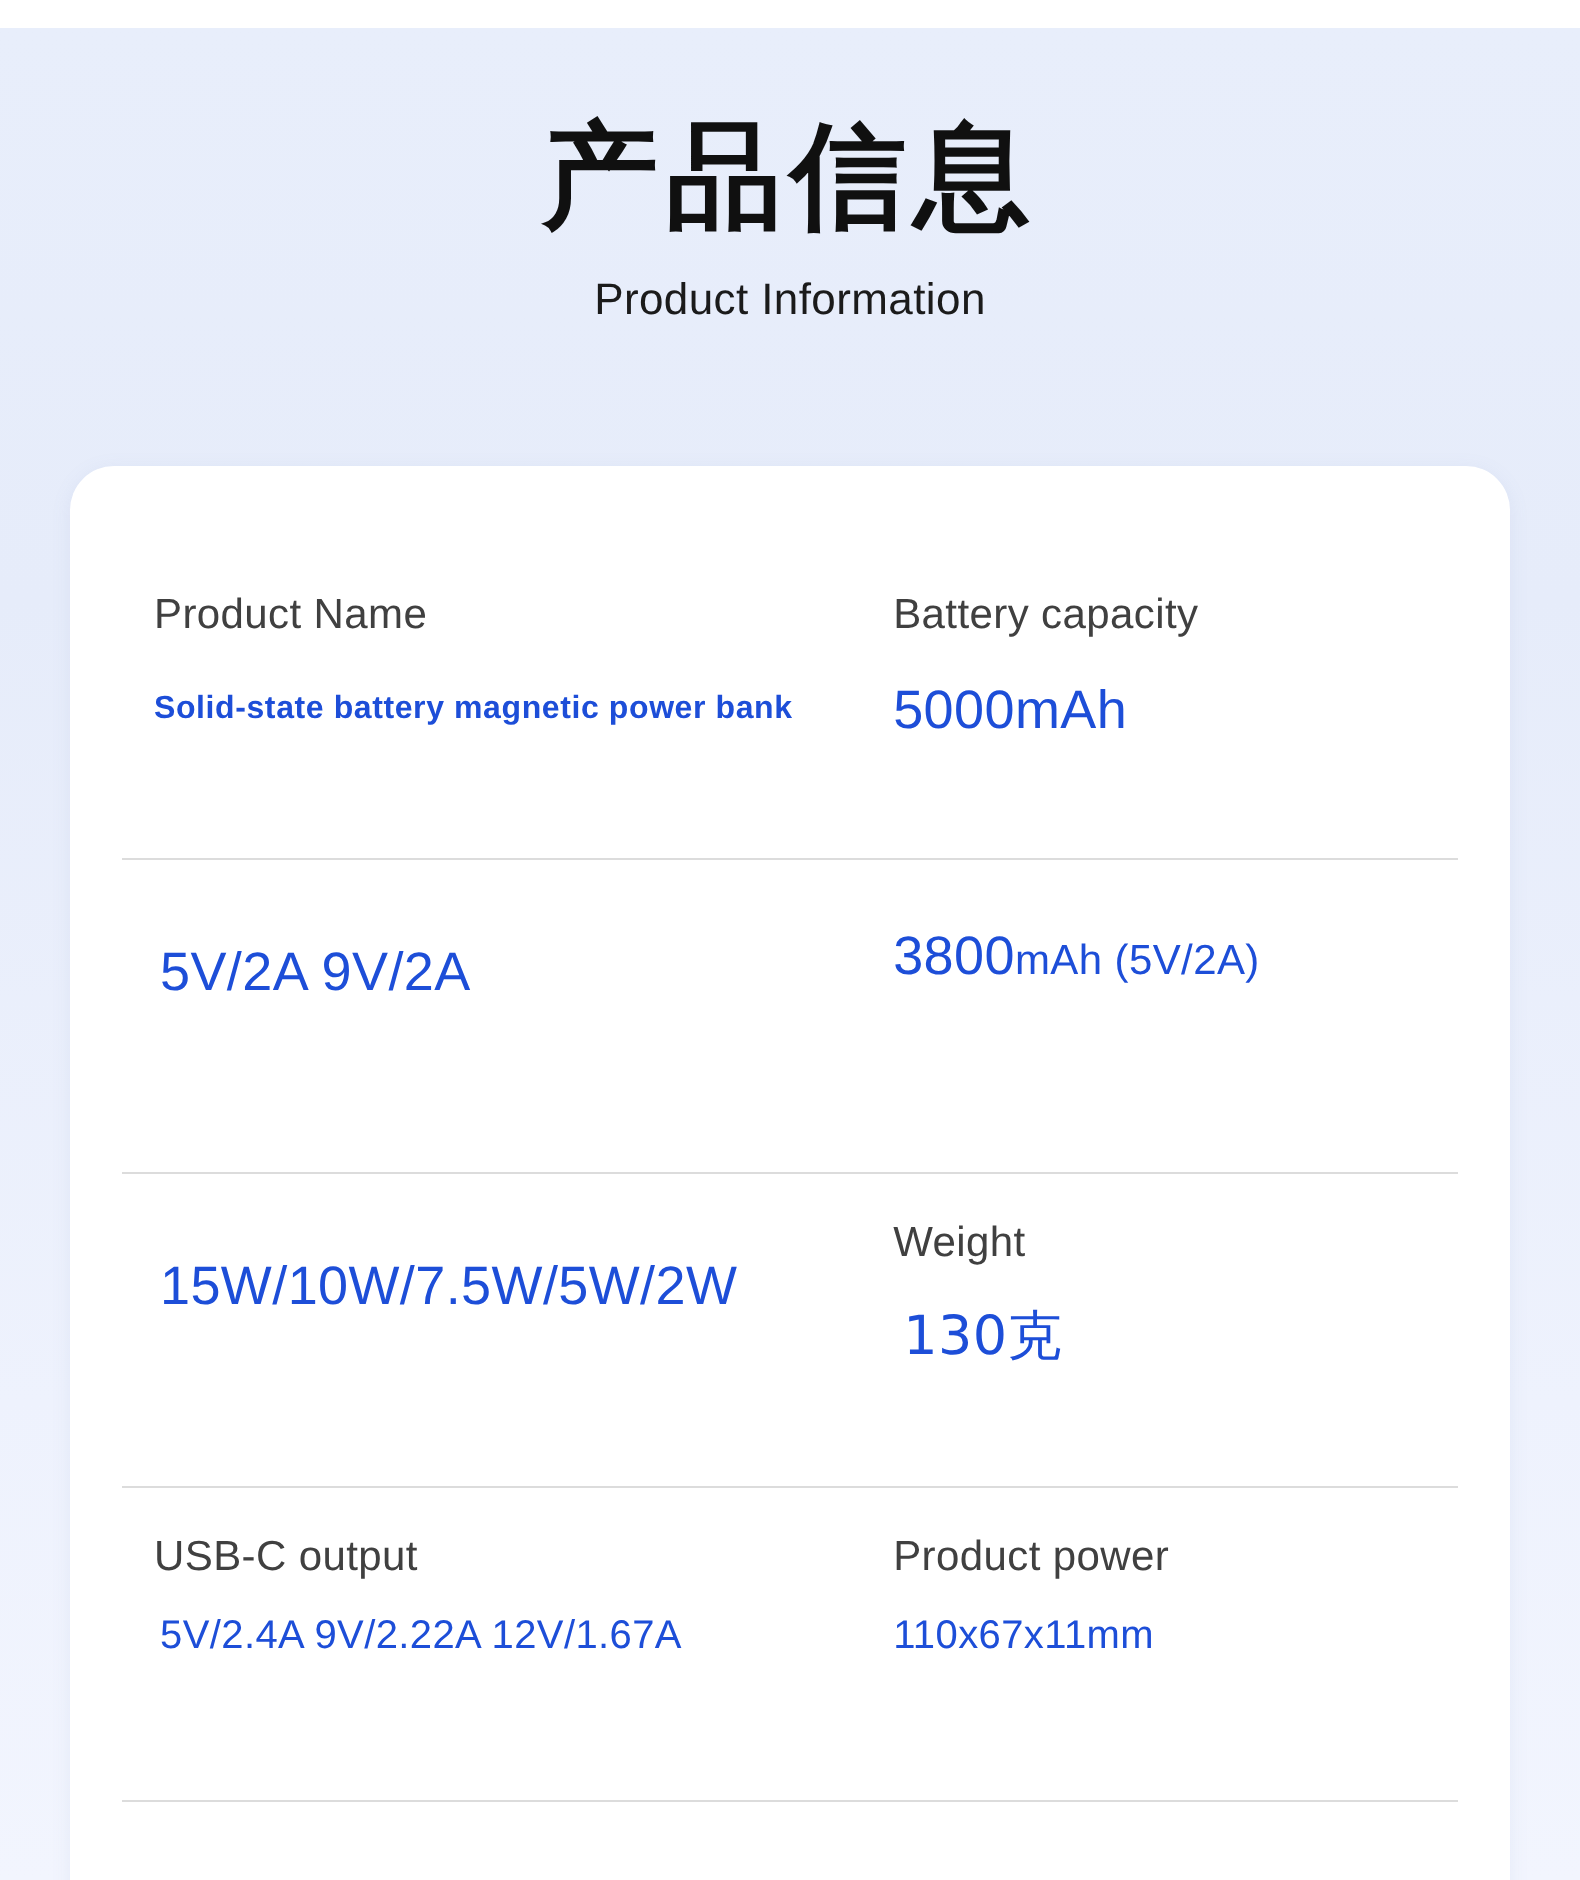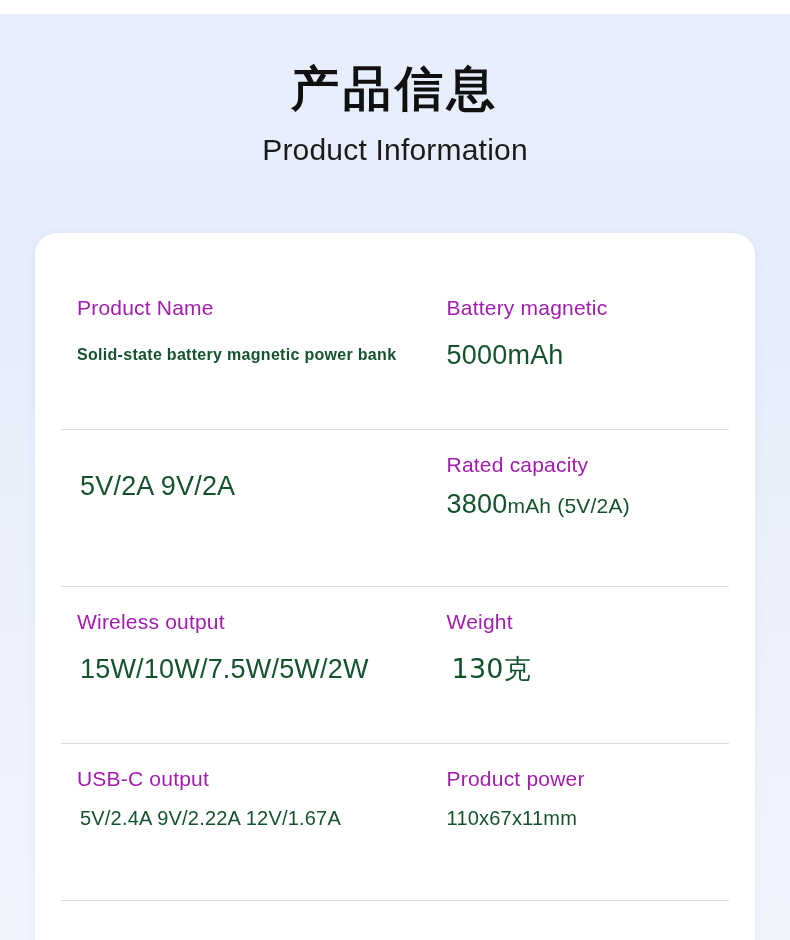--- a/index.html
+++ b/index.html
@@ -30,29 +30,29 @@
   }
   .header {
     position: absolute;
     top: 52px;
     left: 0;
     width: 790px;
     text-align: center;
   }
   .title-cn {
     font-family: "DejaVu Sans", "Liberation Sans", sans-serif;
-    font-size: 48px;
+    font-size: 58px;
     font-weight: bold;
     letter-spacing: 4px;
     color: #101010;
     line-height: 72px;
   }
   .title-en {
     font-family: "Liberation Sans", sans-serif;
-    font-size: 30px;
+    font-size: 22px;
     font-weight: normal;
     color: #1b1b1b;
     line-height: 40px;
     margin-top: 6px;
     letter-spacing: 0.2px;
   }
   .card {
     position: absolute;
     top: 233px;
     left: 35px;
@@ -92,28 +92,28 @@
   .cell.left {
     width: 394px;
     padding-top: 22px;
   }
   .cell.right {
     width: 284px;
     padding-top: 22px;
   }
   .cell-label {
     font-size: 21px;
-    color: #a21caf;
+    color: #404040;
     font-weight: normal;
     line-height: 26px;
     letter-spacing: 0.2px;
   }
   .cell-value {
     margin-top: 18px;
-    color: #14532d;
+    color: #1d4ed8;
     line-height: 32px;
     letter-spacing: 0.2px;
   }
   .v-big {
     font-size: 27px;
     font-weight: normal;
   }
   .v-bold-small {
     font-size: 16px;
     font-weight: bold;
@@ -147,40 +147,38 @@
 
   <div class="card">
     <div class="rows">
 
       <div class="row">
         <div class="cell left">
           <div class="cell-label">Product Name</div>
           <div class="cell-value v-bold-small">Solid-state battery magnetic power bank</div>
         </div>
         <div class="cell right">
-          <div class="cell-label">Battery magnetic</div>
+          <div class="cell-label">Battery capacity</div>
           <div class="cell-value v-big">5000mAh</div>
         </div>
         <div class="divider"></div>
       </div>
 
       <div class="row">
         <div class="cell left">
           <div class="cell-value v-big indent-1">5V/2A 9V/2A</div>
         </div>
         <div class="cell right">
-          <div class="cell-label">Rated capacity</div>
           <div class="cell-value v-big mixed nowrap"><span>3800</span><span class="unit">mAh (5V/2A)</span></div>
         </div>
         <div class="divider"></div>
       </div>
 
       <div class="row">
         <div class="cell left">
-          <div class="cell-label">Wireless output</div>
           <div class="cell-value v-big indent-1">15W/10W/7.5W/5W/2W</div>
         </div>
         <div class="cell right">
           <div class="cell-label">Weight</div>
           <div class="cell-value v-cn indent-2">130克</div>
         </div>
         <div class="divider"></div>
       </div>
 
       <div class="row">

